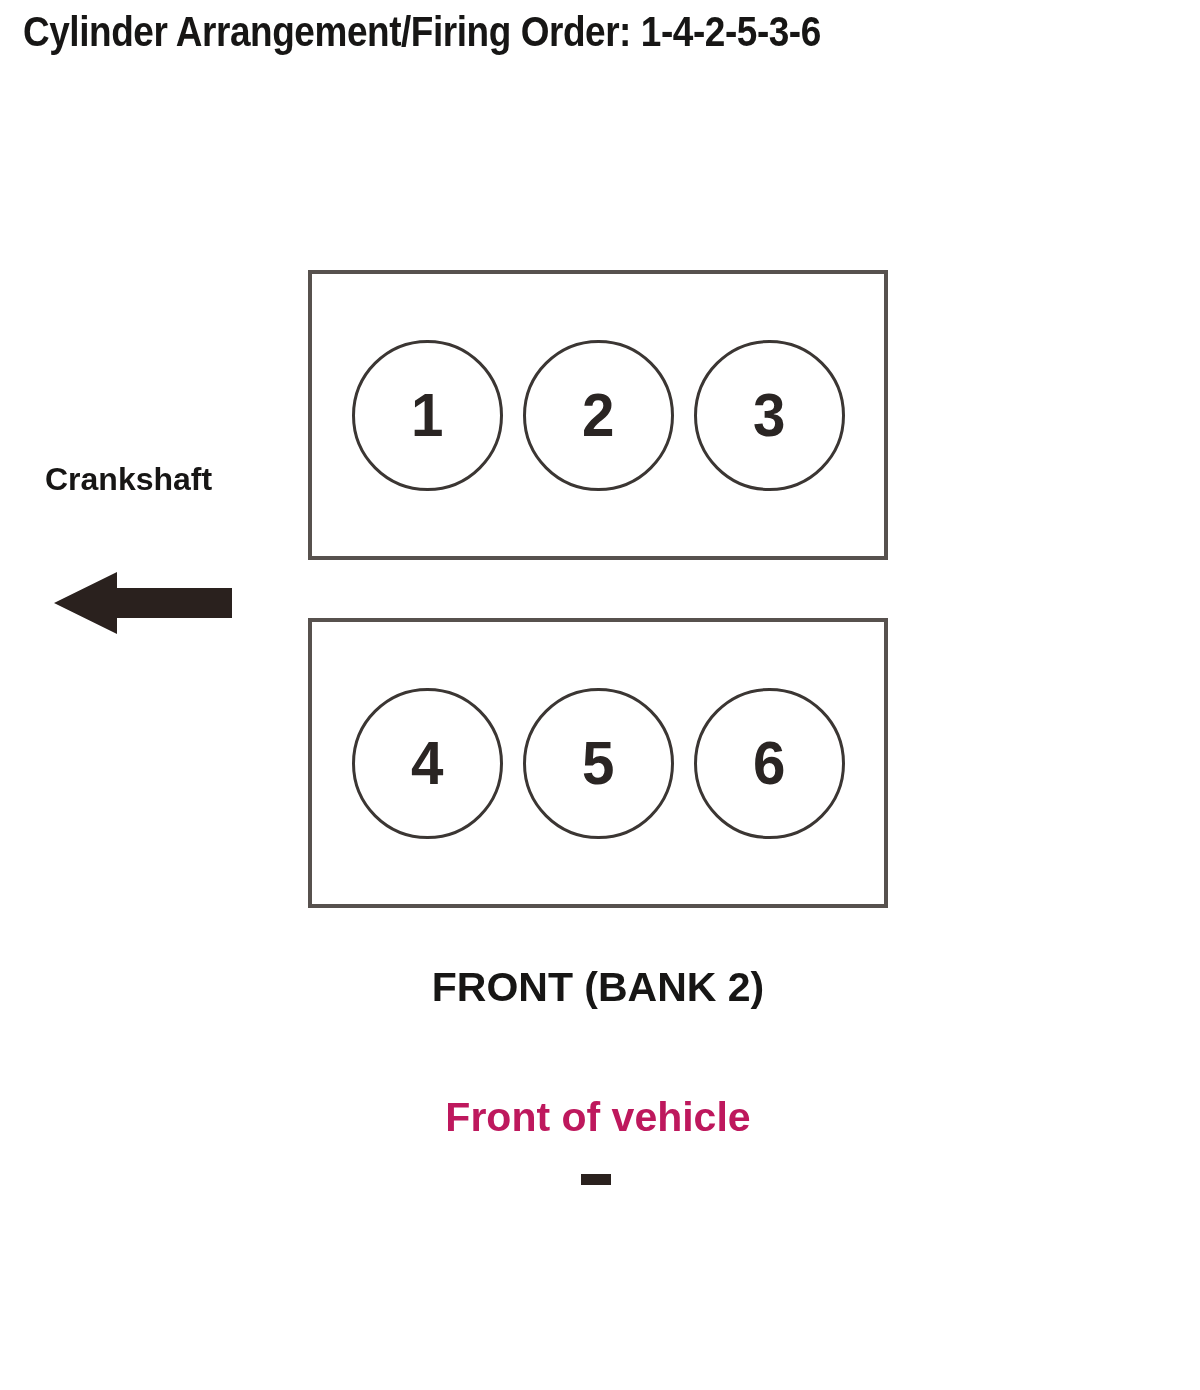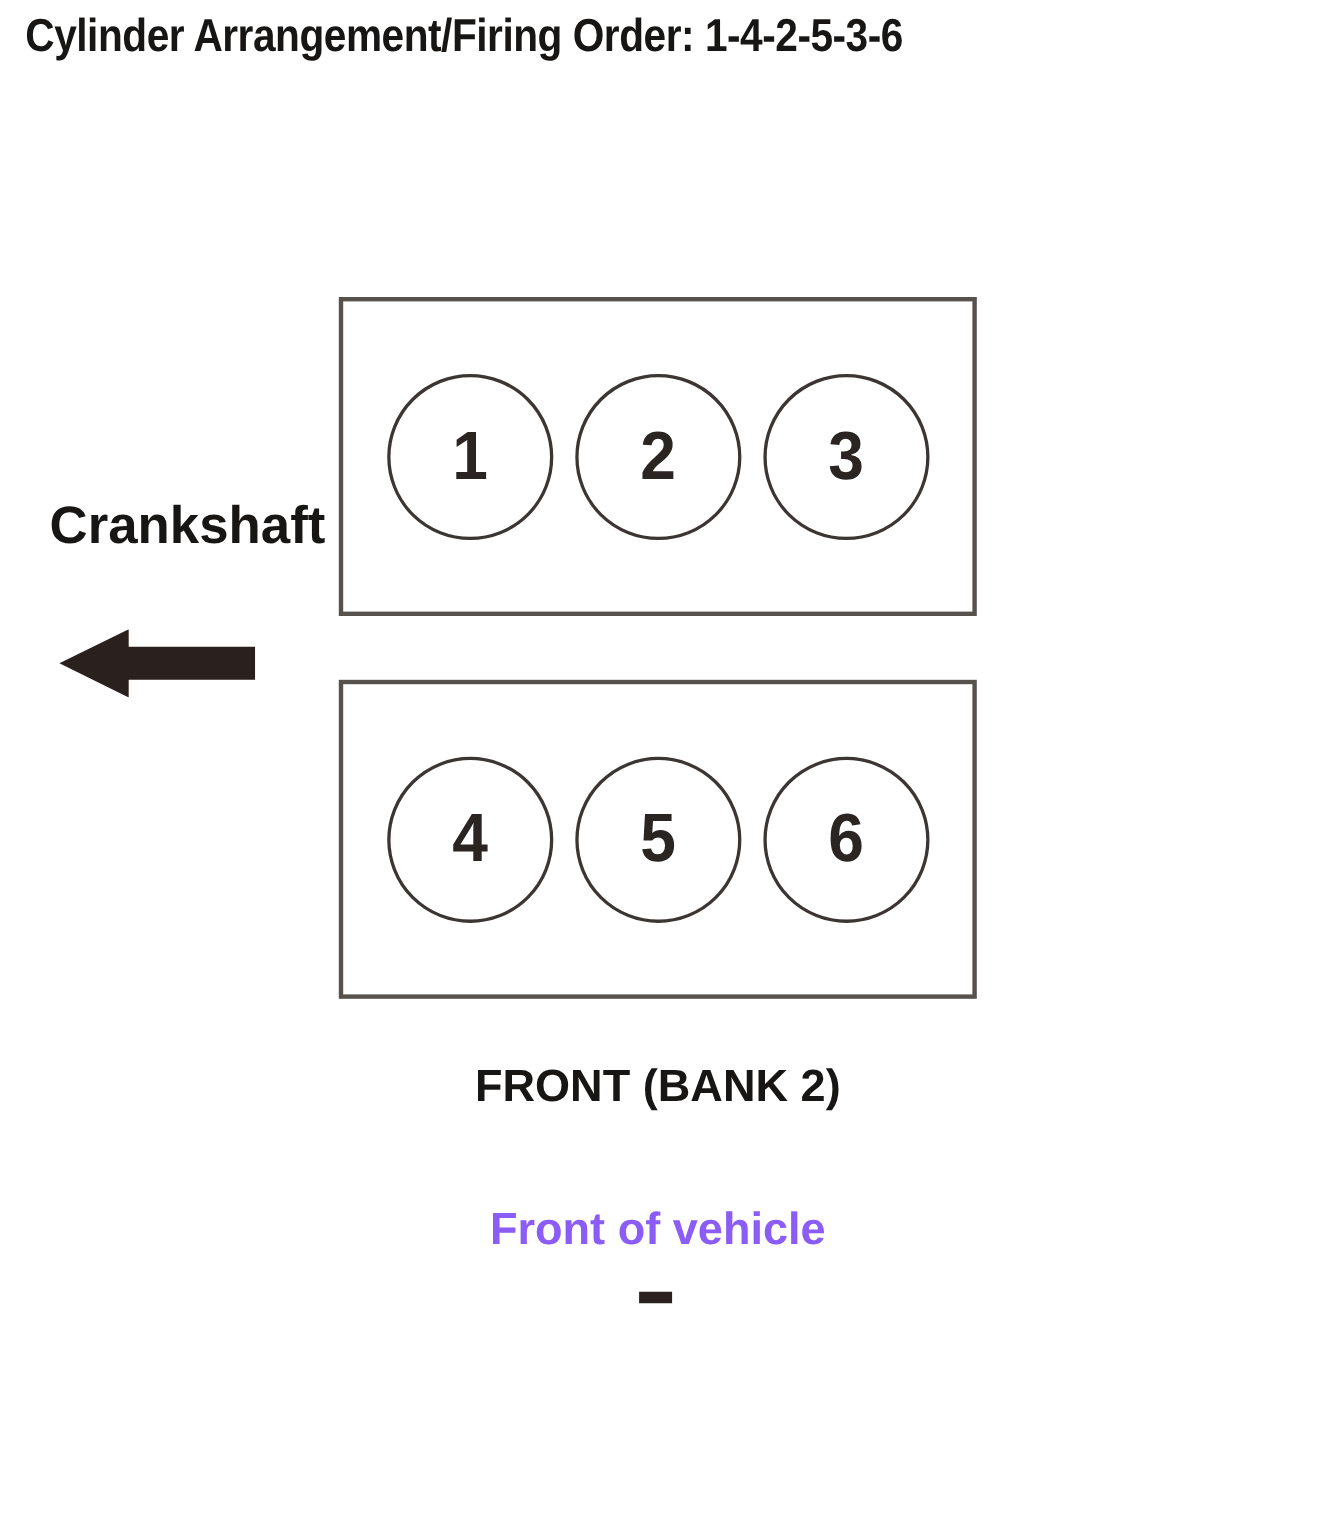--- a/index.html
+++ b/index.html
@@ -65,21 +65,21 @@
     font-size: 62px;
     font-weight: bold;
     color: #2a2523;
     line-height: 1;
     transform: scaleX(0.94);
   }
   .crankshaft-label {
     position: absolute;
     left: 45px;
     top: 456px;
-    font-size: 48px;
+    font-size: 32px;
     font-weight: bold;
     line-height: 46px;
     white-space: nowrap;
     color: #171615;
   }
   .left-arrow {
     position: absolute;
     left: 54px;
     top: 572px;
     width: 178px;
@@ -88,21 +88,21 @@
   }
   .front-vehicle-label {
     position: absolute;
     left: 308px;
     width: 580px;
     text-align: center;
     top: 1094px;
     font-size: 41px;
     font-weight: bold;
     white-space: nowrap;
-    color: #8b5cf6;
+    color: #be185d;
   }
   .down-arrow {
     position: absolute;
     left: 562px;
     top: 1174px;
     width: 68px;
     height: 182px;
     display: block;
   }
 </style>

